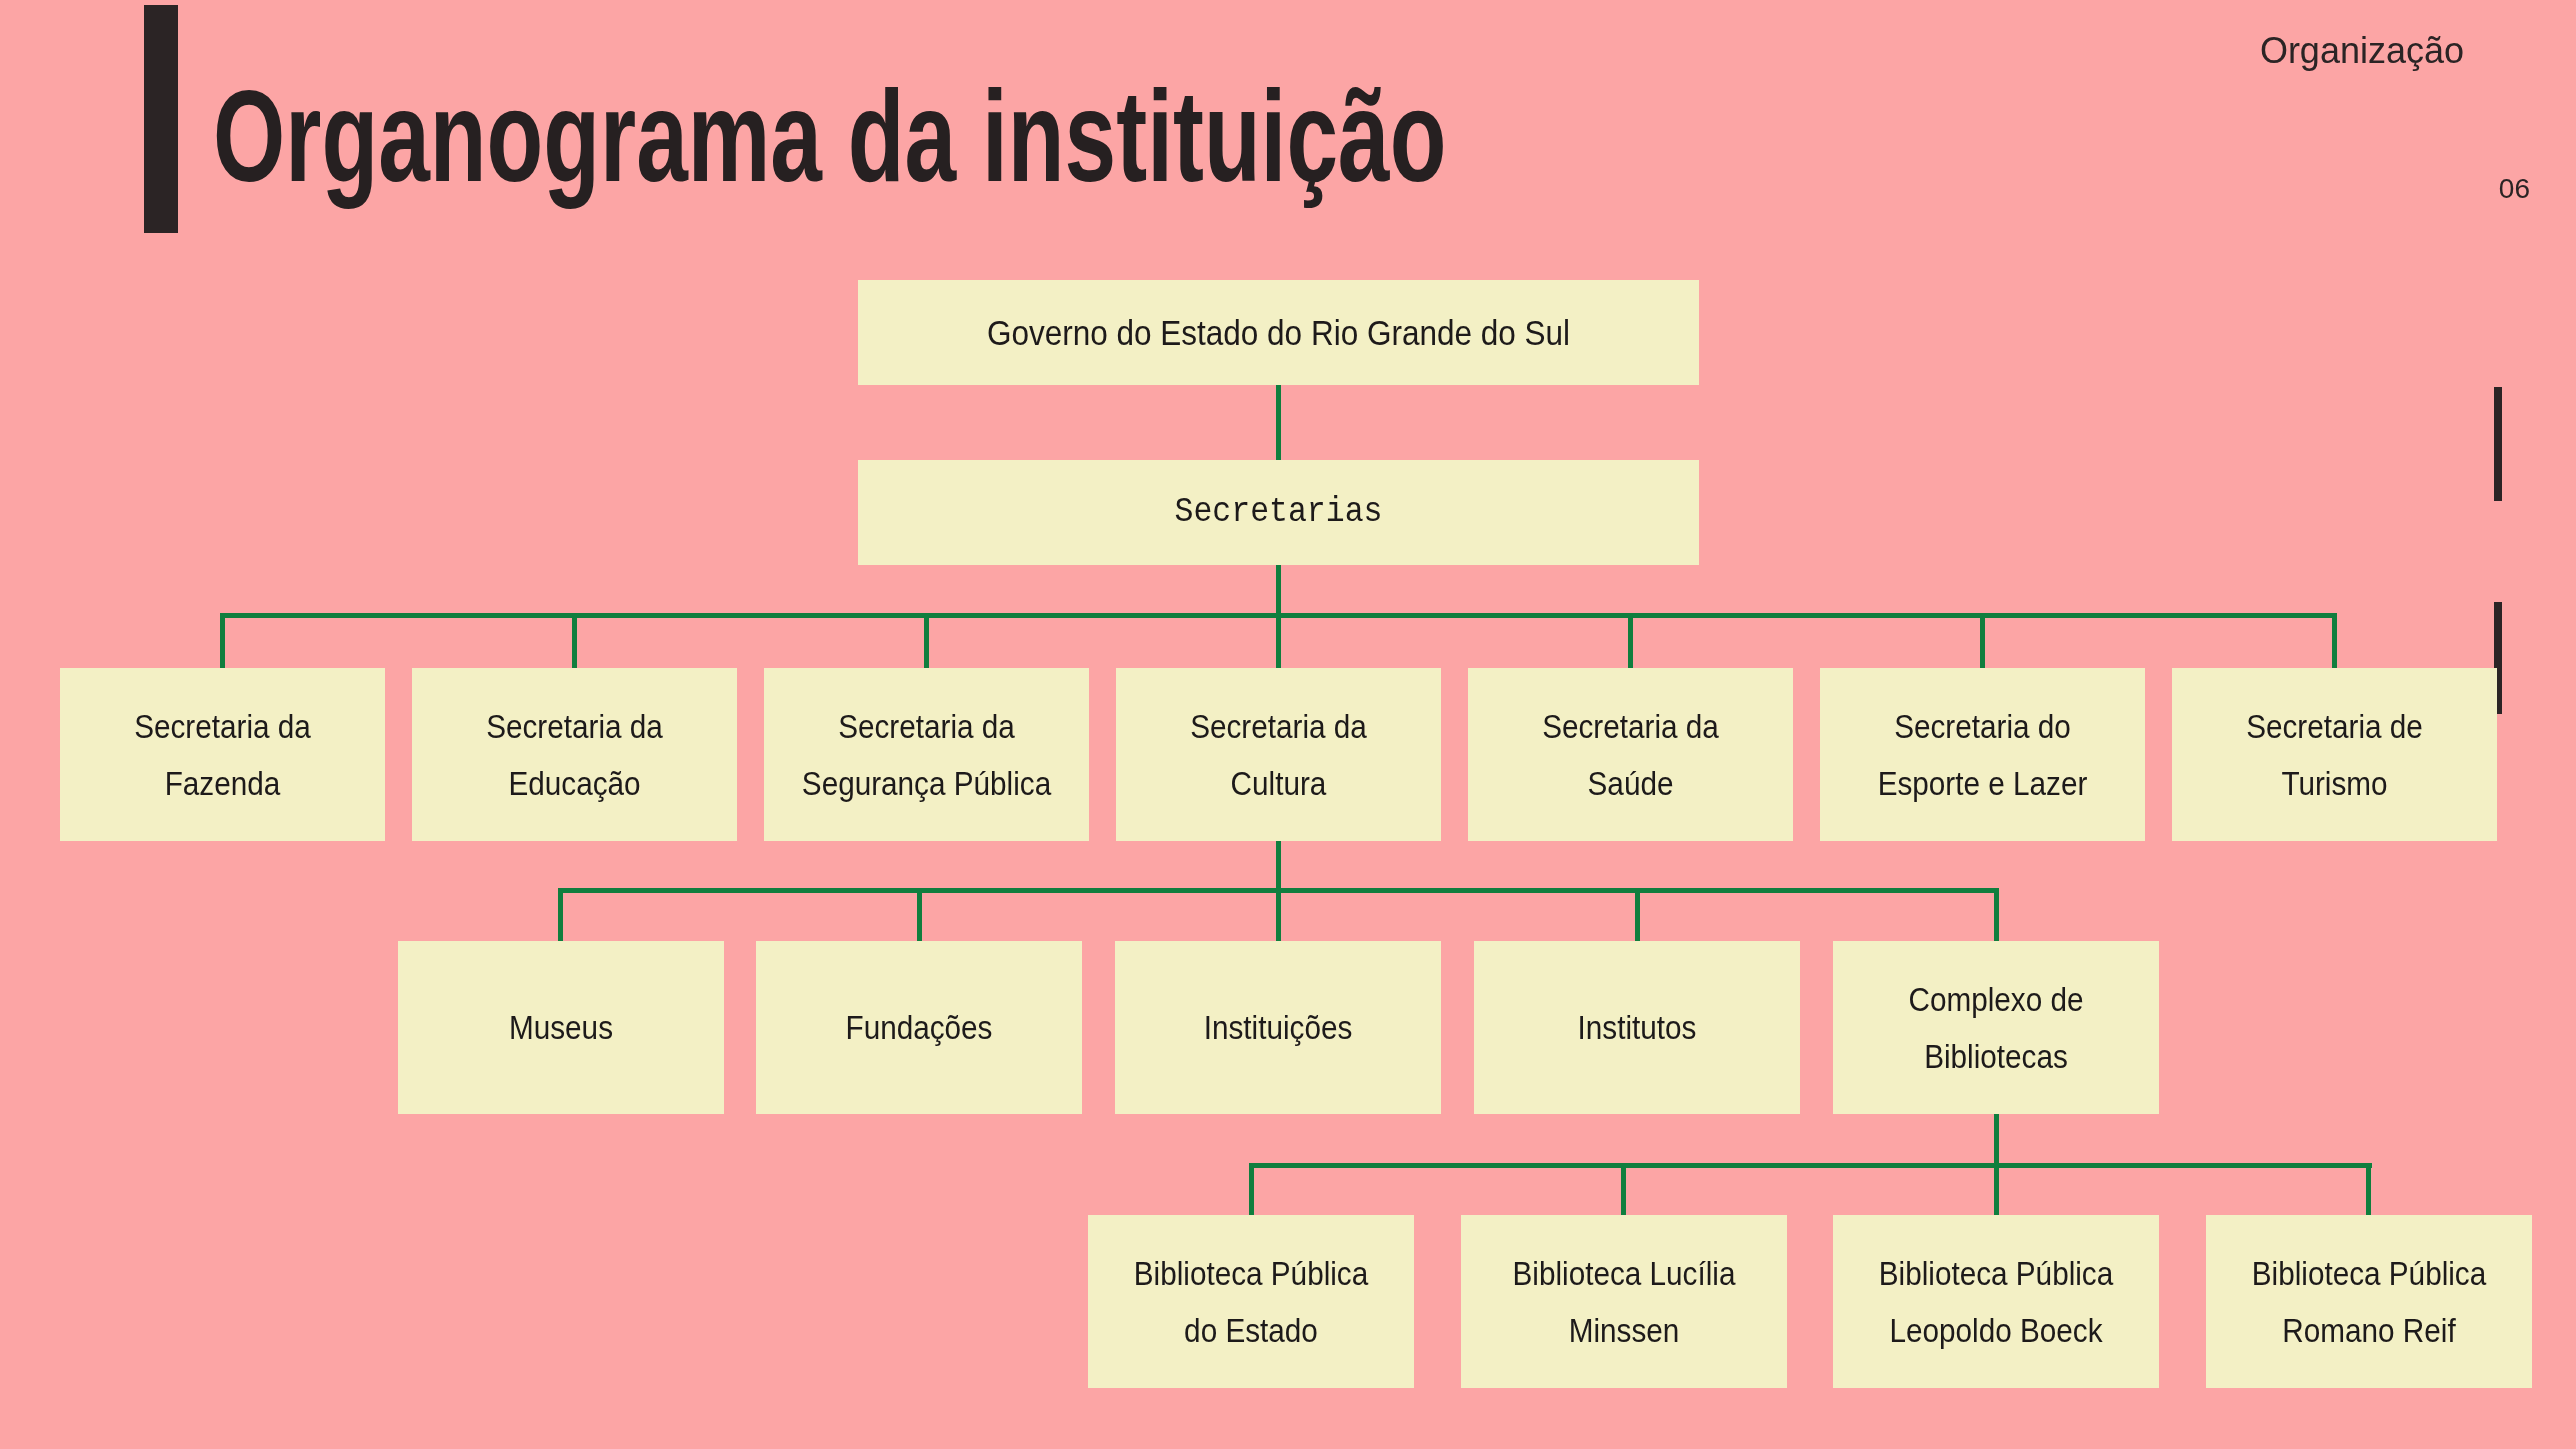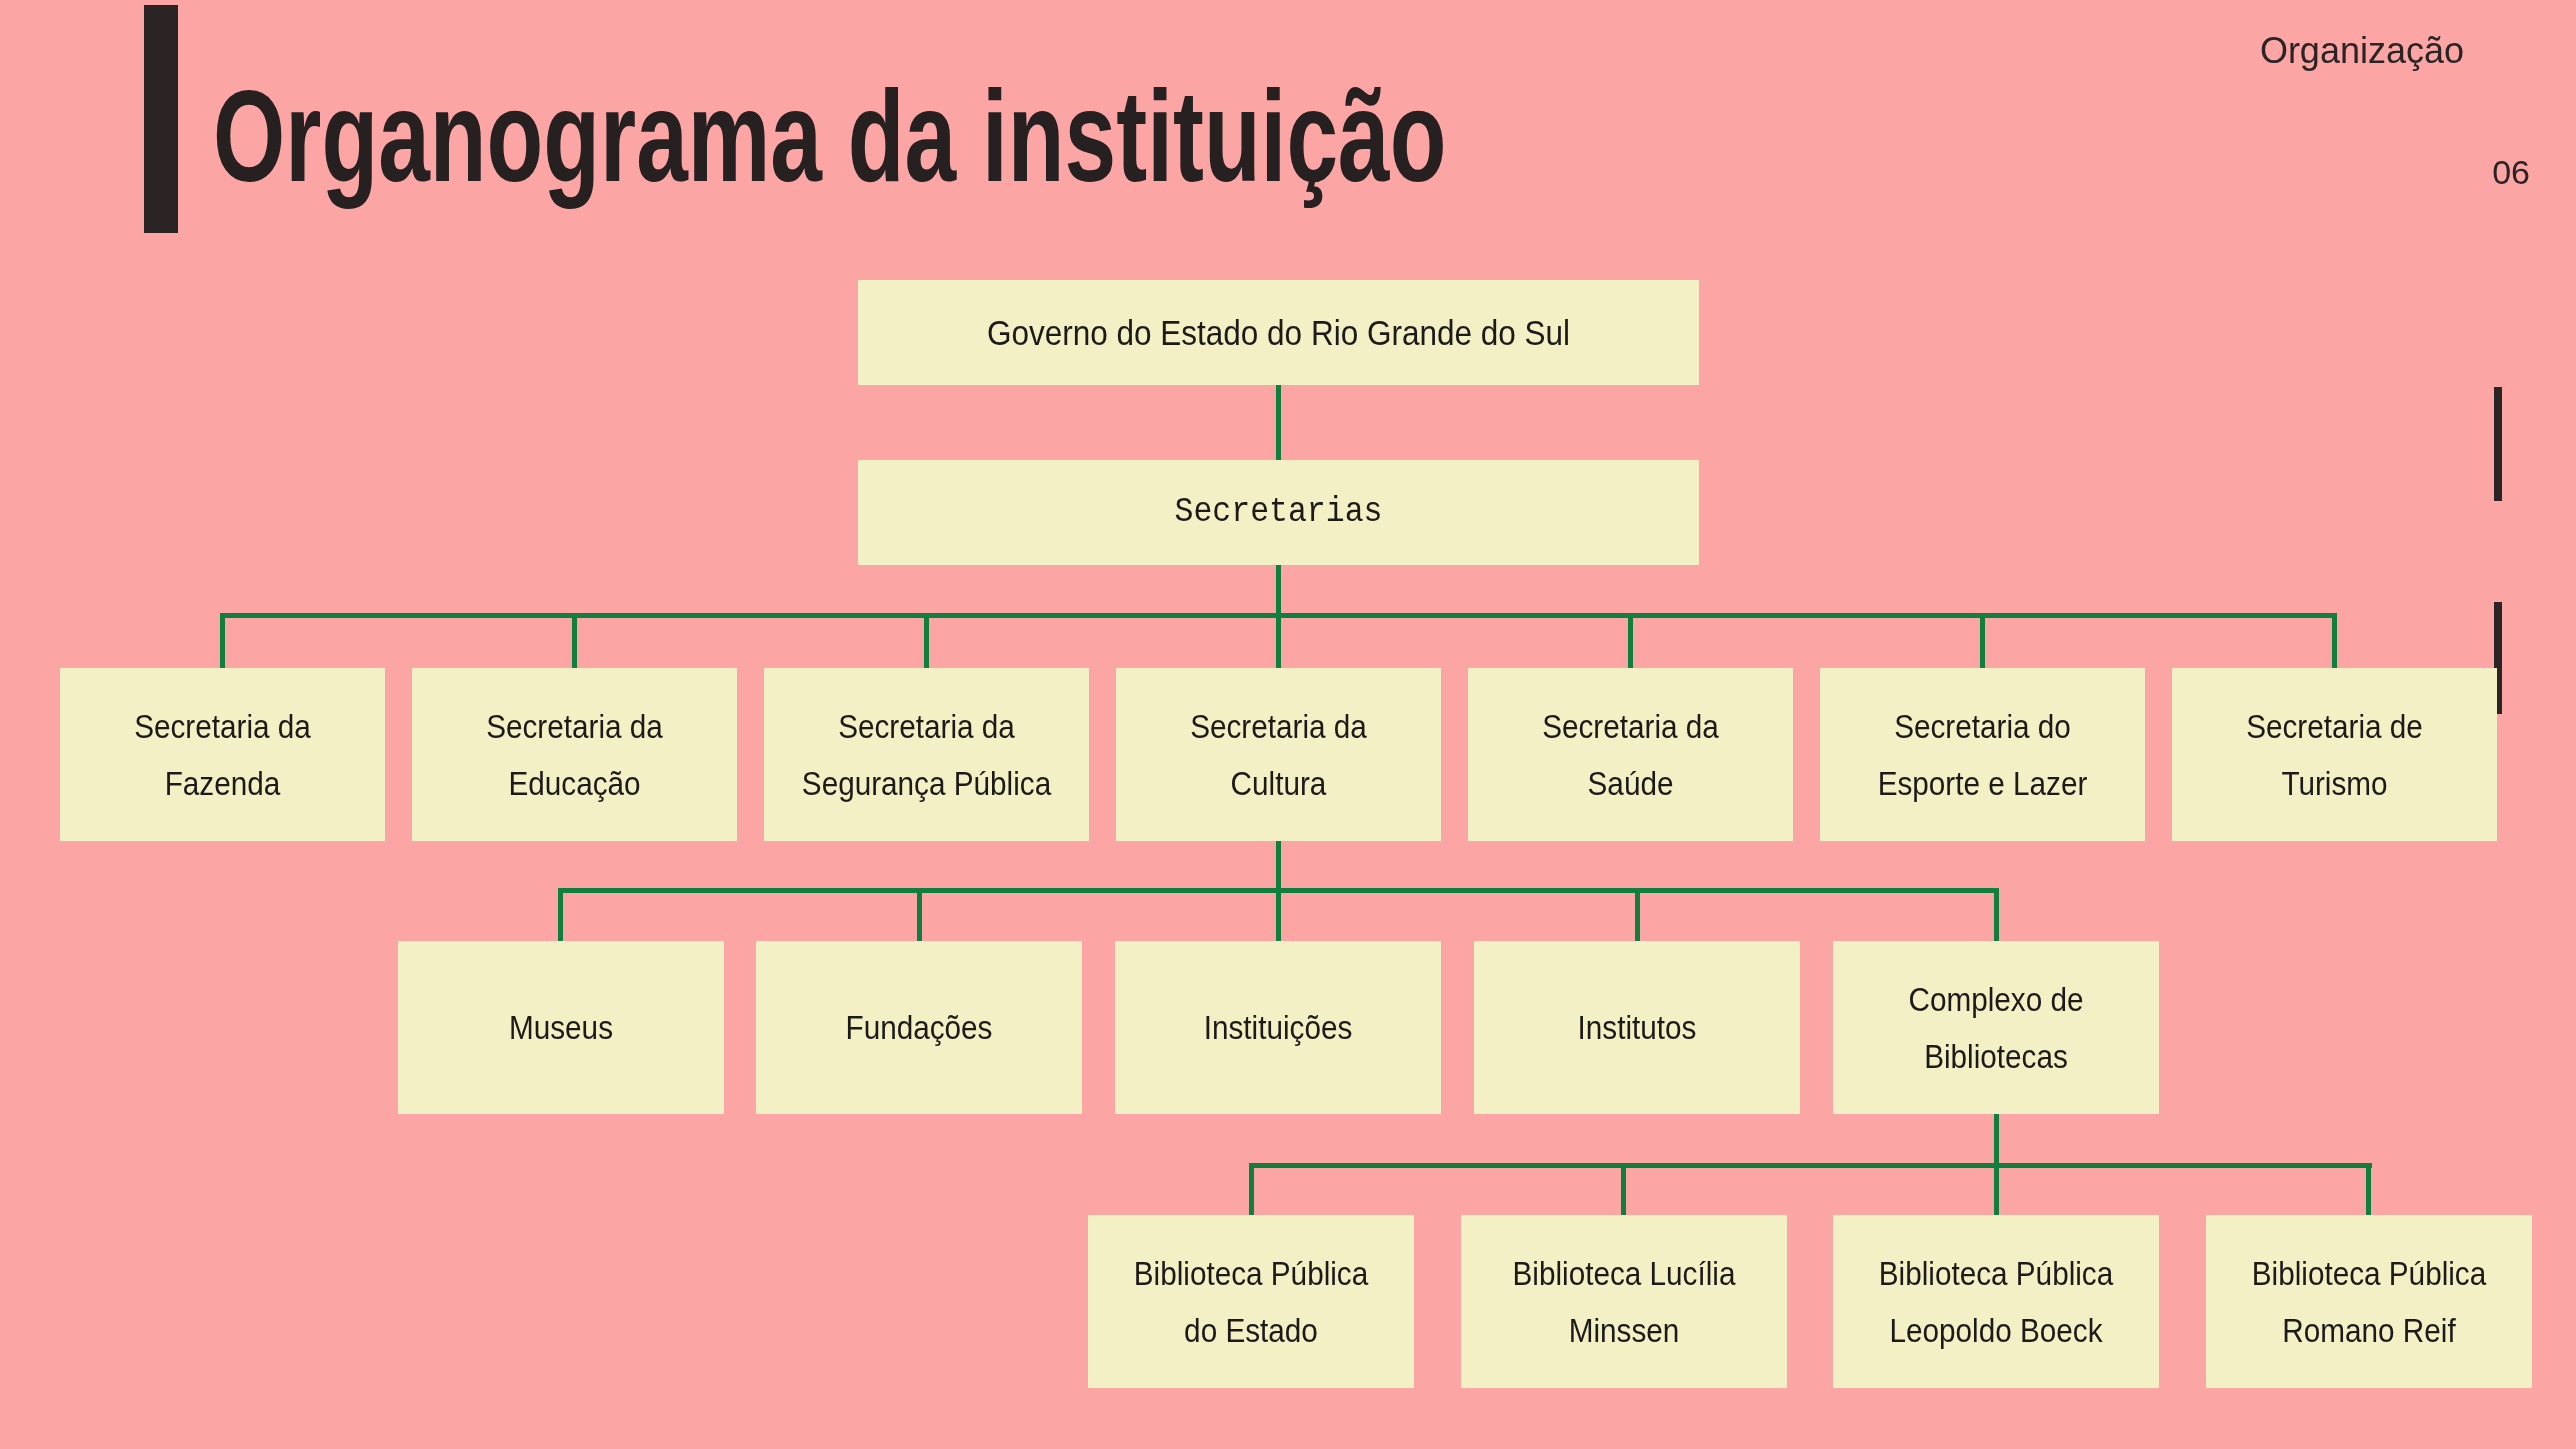--- a/index.html
+++ b/index.html
@@ -22,22 +22,22 @@
     font-size:129px;font-weight:bold;line-height:1;
     color:#262021;white-space:nowrap;
     transform:scaleX(.72);transform-origin:0 0;
     letter-spacing:0px;
   }
   .eyebrow{
     position:absolute;top:29px;right:112px;
     font-size:36px;line-height:1.2;color:#2b2425;
   }
   .page-number{
-    position:absolute;top:152px;right:46px;
-    font-size:34px;line-height:1.2;color:#2b2425;
+    position:absolute;top:172px;right:46px;
+    font-size:28px;line-height:1.2;color:#2b2425;
   }
   .right-tick{
     position:absolute;left:2494px;width:7.7px;background:#2b2425;
   }
   .tick-1{top:387px;height:114px;}
   .tick-2{top:602px;height:112px;}
   
   .box{
     position:absolute;
     background:#f3f0c5;

